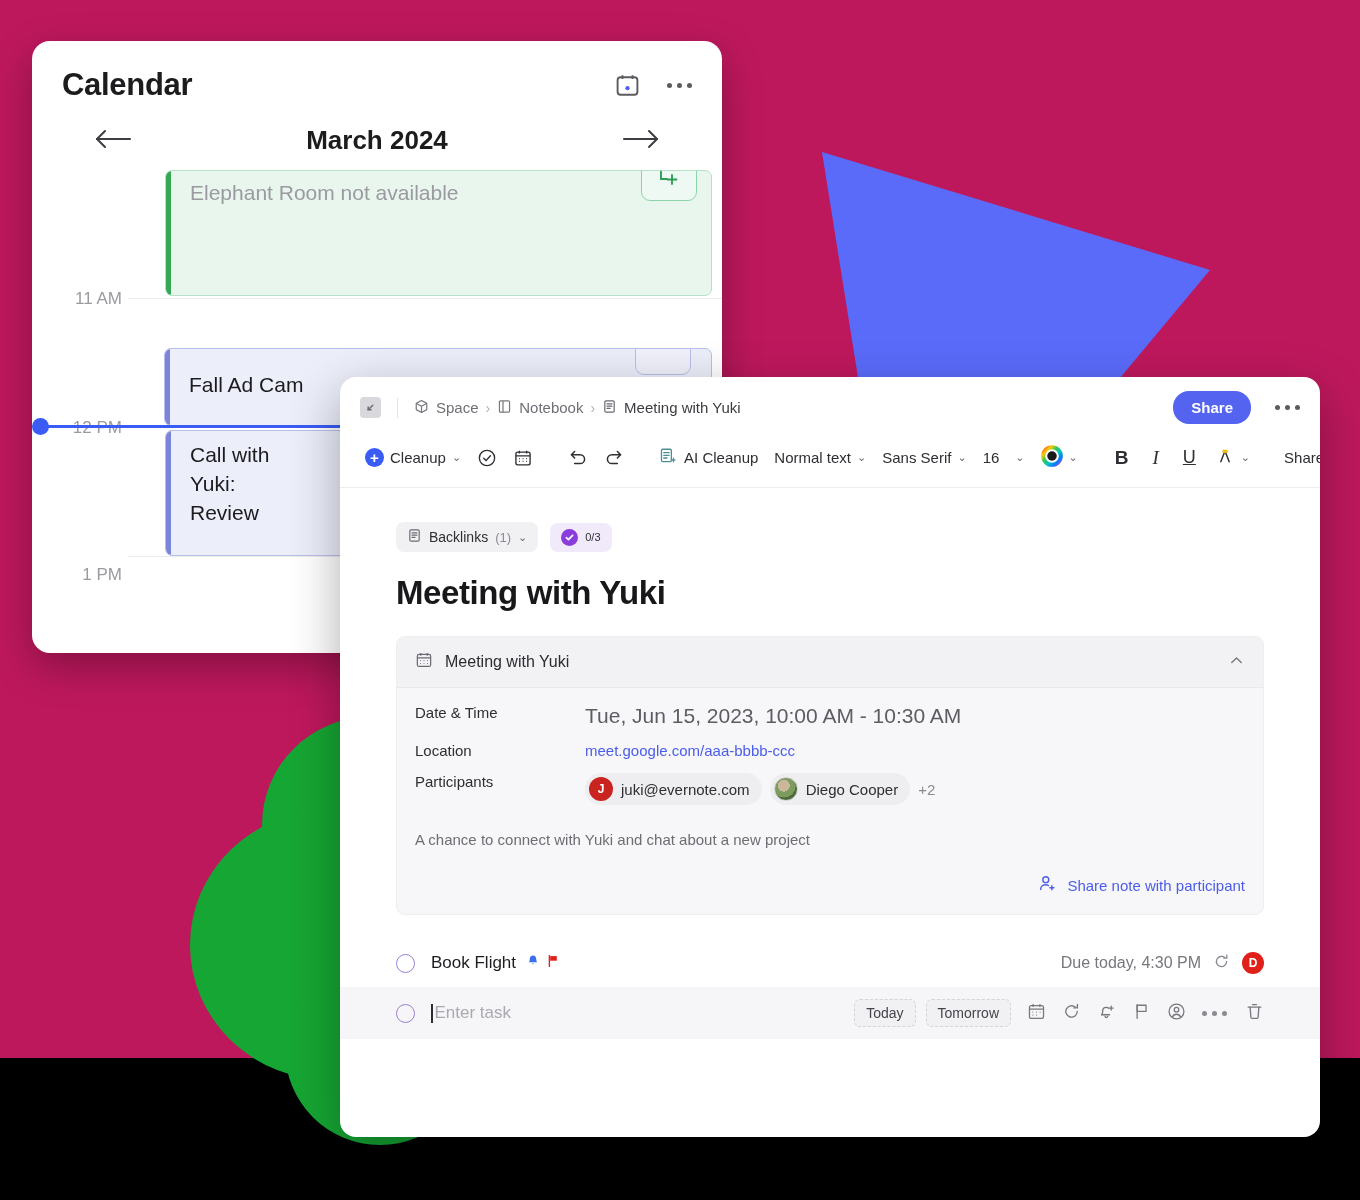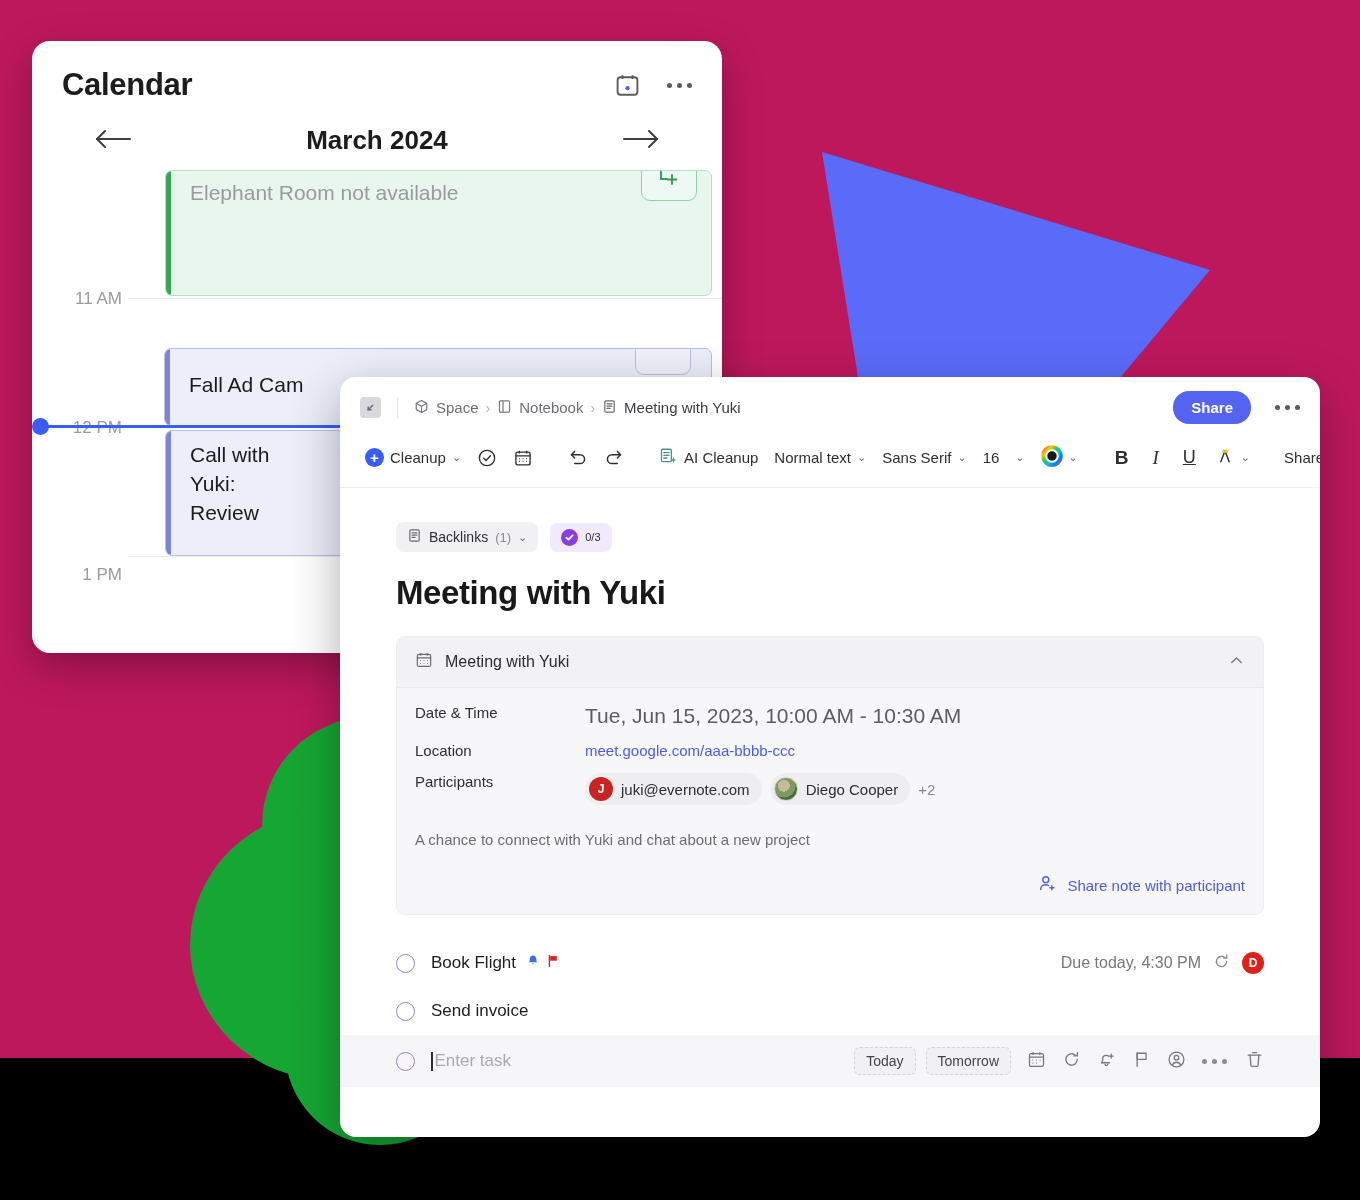--- a/index.html
+++ b/index.html
@@ -596,24 +596,20 @@
           <span class="t-due">Due today, 4:30 PM</span>
           <span style="margin-right:12px;">
             <svg width="17" height="17" viewBox="0 0 18 18" fill="none" stroke="#8a8a91" stroke-width="1.4" stroke-linecap="round">
               <path d="M14.4 9a5.4 5.4 0 11-1.9-4.1"></path>
                 <path d="M14.6 2.2v3.2h-3.2"></path>
             </svg>
           </span>
           <span class="avatar-d">D</span>
         </div>
 
-        <div class="task-row">
-          <span class="t-circle"></span>
-          <span class="t-label">Send invoice</span>
-        </div>
 
         <div class="task-row newtask">
           <span class="t-circle"></span>
           <span class="caret"></span>
           <span class="t-label ph">Enter task</span>
           <span class="t-spacer"></span>
 
           <span class="daybtn" style="margin-right:10px;">Today</span>
           <span class="daybtn" style="margin-right:16px;">Tomorrow</span>
 

